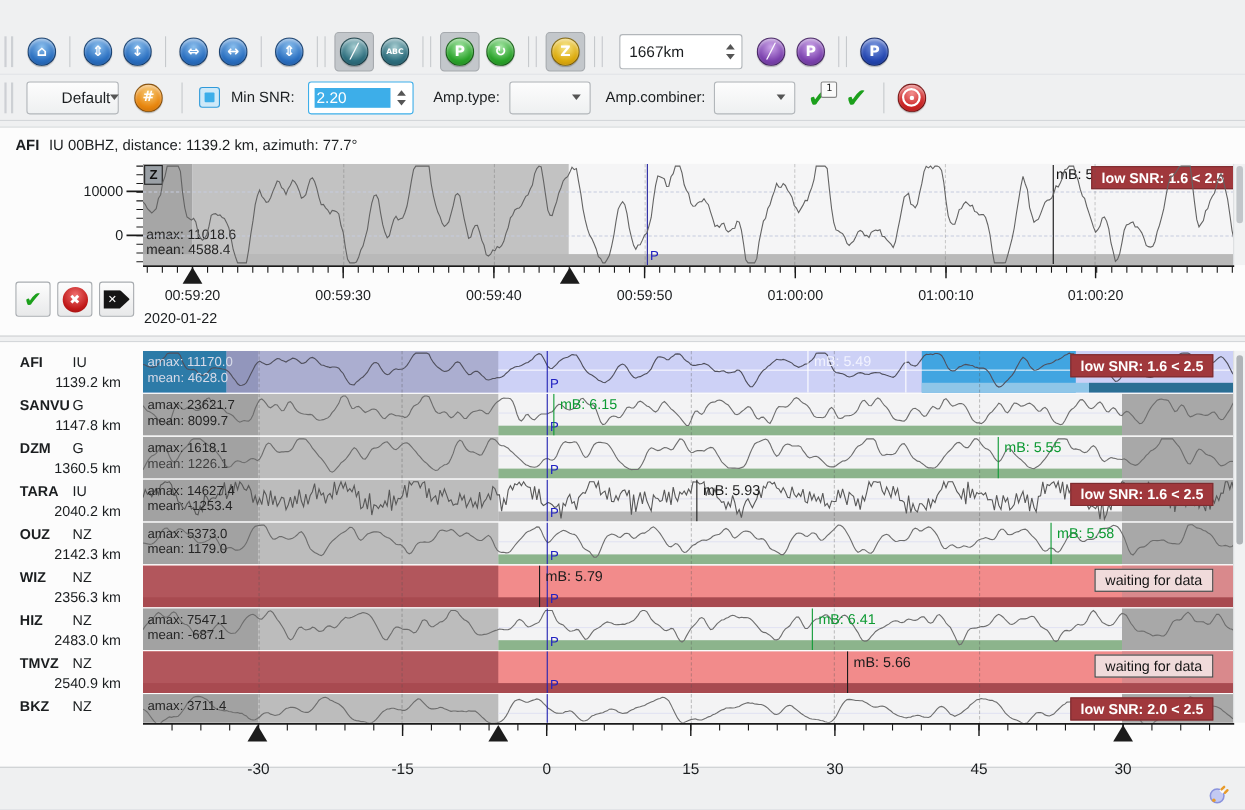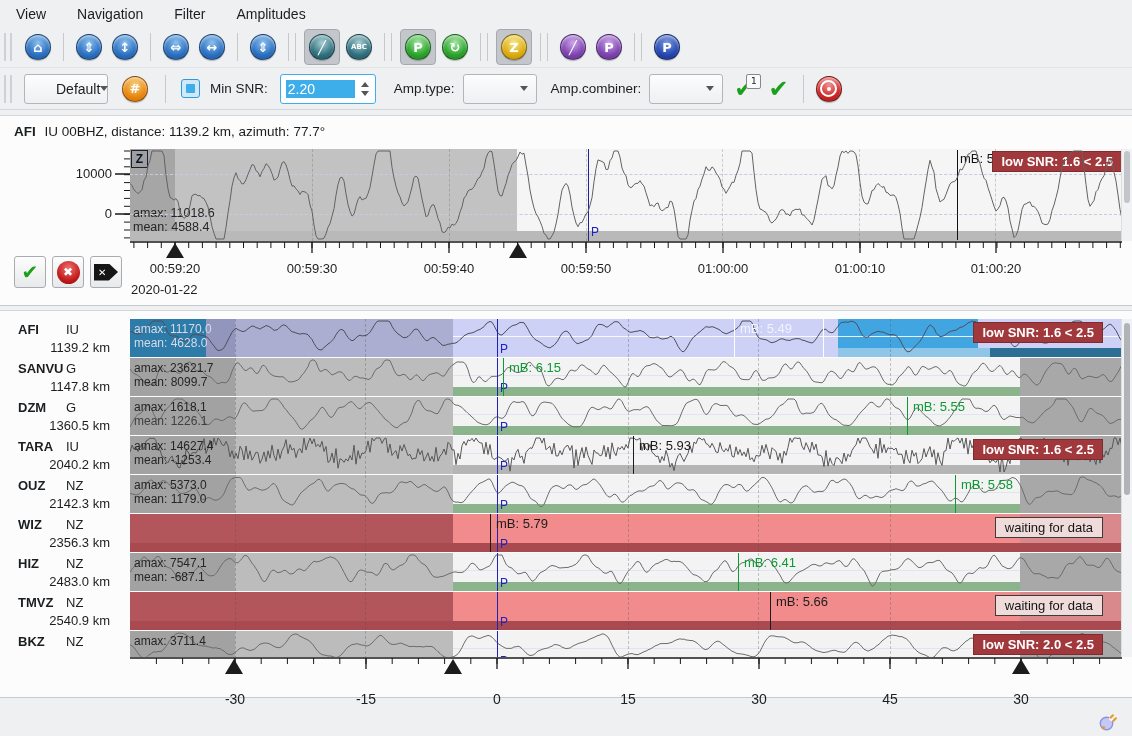--- a/index.html
+++ b/index.html
@@ -58,26 +58,20 @@
     display:flex;align-items:center;}
   .skiparrow i{font-style:normal;font-size:10px;font-weight:bold;margin-left:4px;color:#fff;}
   .snrbadge{background:#a0383c;color:#fff;font-weight:bold;font-size:13px;padding:2px 8px;border:1px solid #7c2c30;white-space:nowrap;}
   .waitbadge{background:#f0dbdb;color:#141414;font-size:13px;padding:2px 9px;border:1px solid #3c3c3c;white-space:nowrap;}
 </style>
 </head>
 <body>
 
 <div class="window">
 
-  <div class="menubar">
-    <span class="menuitem">View</span>
-    <span class="menuitem">Navigation</span>
-    <span class="menuitem">Filter</span>
-    <span class="menuitem">Amplitudes</span>
-  </div>
 
   <div class="toolbar" id="toolbar1">
       <span class="thandle"></span>
       <button class="cbtn cb-blue ifont">
         <span>⌂</span>
       </button>
       <span class="tsep"></span>
       <button class="cbtn cb-blue ifont">
         <span>⇕</span>
       </button>
@@ -113,20 +107,27 @@
       <button class="cbtn cb-green ifont">
         <span>↻</span>
       </button>
       <span class="tsep2"></span>
       <span class="checked">
         <button class="cbtn cb-gold ifont">
           <span>Z</span>
         </button>
       </span>
       <span class="tsep2"></span>
+      <div class="spinbox">
+        <span style="flex: 1 1 0%; padding-left: 8px; font-size: 14px;">1667km</span>
+        <span class="spinarrows">
+          <i class="tri-up"></i>
+          <i class="tri-down"></i>
+        </span>
+      </div>
       <button class="cbtn cb-purple ifont">
         <span>╱</span>
       </button>
       <button class="cbtn cb-purple ifont">
         <span>P</span>
       </button>
       <span class="tsep2"></span>
       <button class="cbtn cb-navy ifont">
         <span>P</span>
       </button>

